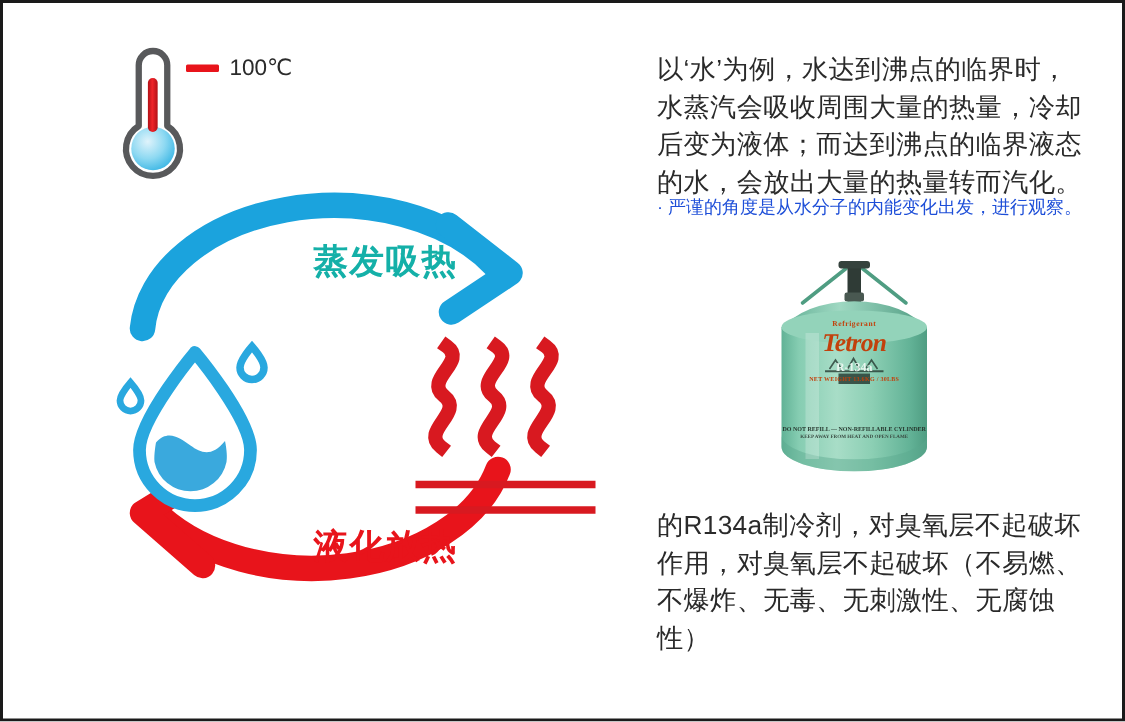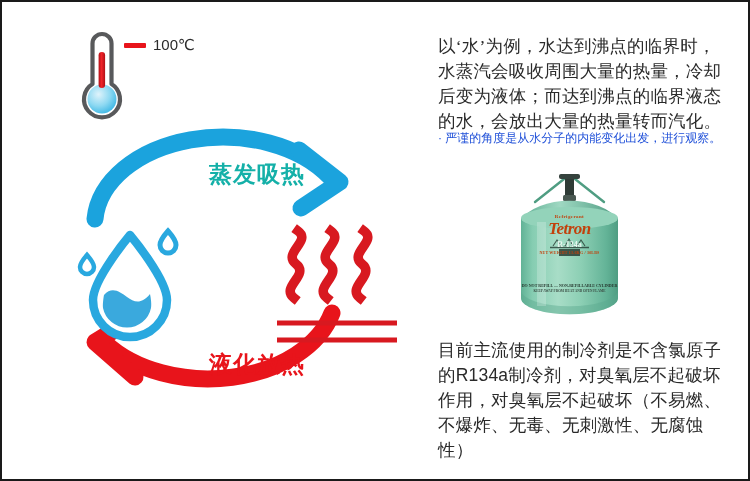--- a/index.html
+++ b/index.html
@@ -46,21 +46,21 @@
   #label-cond{left:132px;top:222px;color:#e8141b;text-align:right;}
 
   
   .textblock{
     color:#2a2a2a;
     font-size:17.5px;
     line-height:25px;
     letter-spacing:0.2px;
     font-family:"Liberation Sans","DejaVu Sans",sans-serif;
   }
-  #top-text{left:436px;top:32px;width:292px;font-family:Liberation Serif, serif;}
+  #top-text{left:436px;top:32px;width:292px;}
   #top-note{
     left:436px;top:128px;width:292px;
     color:#1d4ed8;
     font-size:12px;
     line-height:16px;
     white-space:nowrap;
     font-family:"Liberation Sans","DejaVu Sans",sans-serif;
   }
   #bottom-text{left:436px;top:336px;width:295px;}
 
@@ -220,20 +220,19 @@
 
     <div class="cyl-brand" id="cyl-top-line">Refrigerant</div>
     <div class="cyl-brand" id="cyl-name">Tetron</div>
     <div class="cyl-brand" id="cyl-code" style="color:#e8f6ef;">R-134a</div>
     <div class="cyl-brand" id="cyl-sub">NET WEIGHT 13.6KG / 30LBS</div>
     <div class="cyl-brand" id="cyl-fine1">DO NOT REFILL  —  NON-REFILLABLE CYLINDER</div>
     <div class="cyl-brand" id="cyl-fine2">KEEP AWAY FROM HEAT AND OPEN FLAME</div>
   </div>
 
   <div class="abs textblock" id="bottom-text">
-    <div>目前主流使用的制冷剂是不含氯原子</div>
     <div>的R134a制冷剂，对臭氧层不起破坏</div>
     <div>作用，对臭氧层不起破坏（不易燃、</div>
     <div>不爆炸、无毒、无刺激性、无腐蚀性）</div>
 
   </div>
 
 </div>
 
 </body></html>

